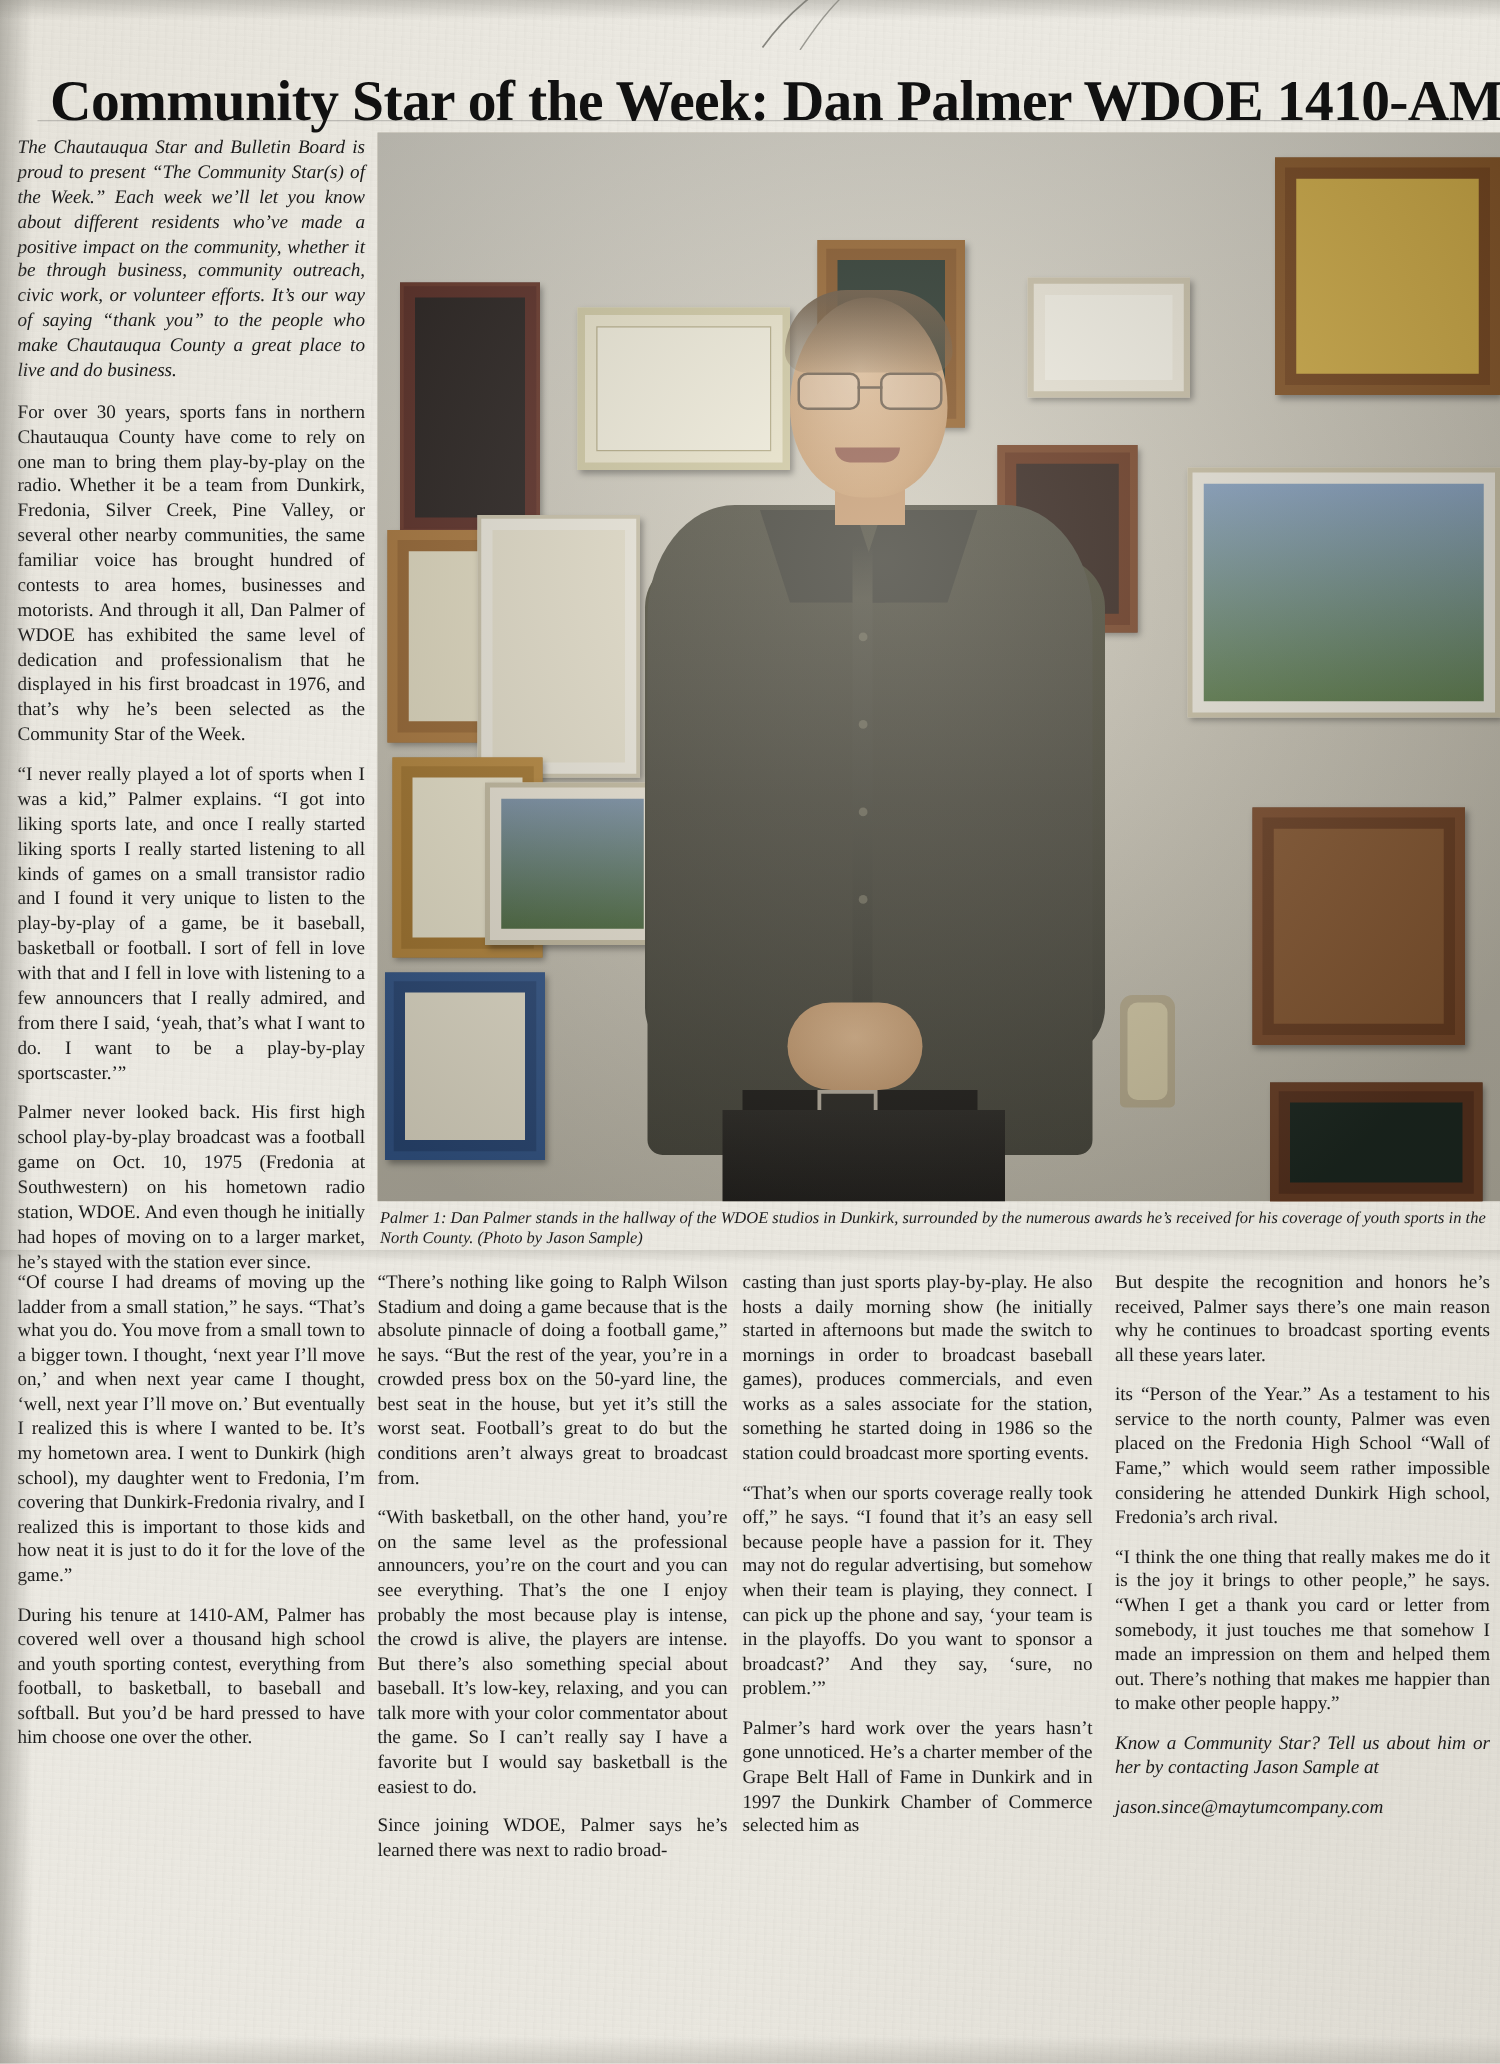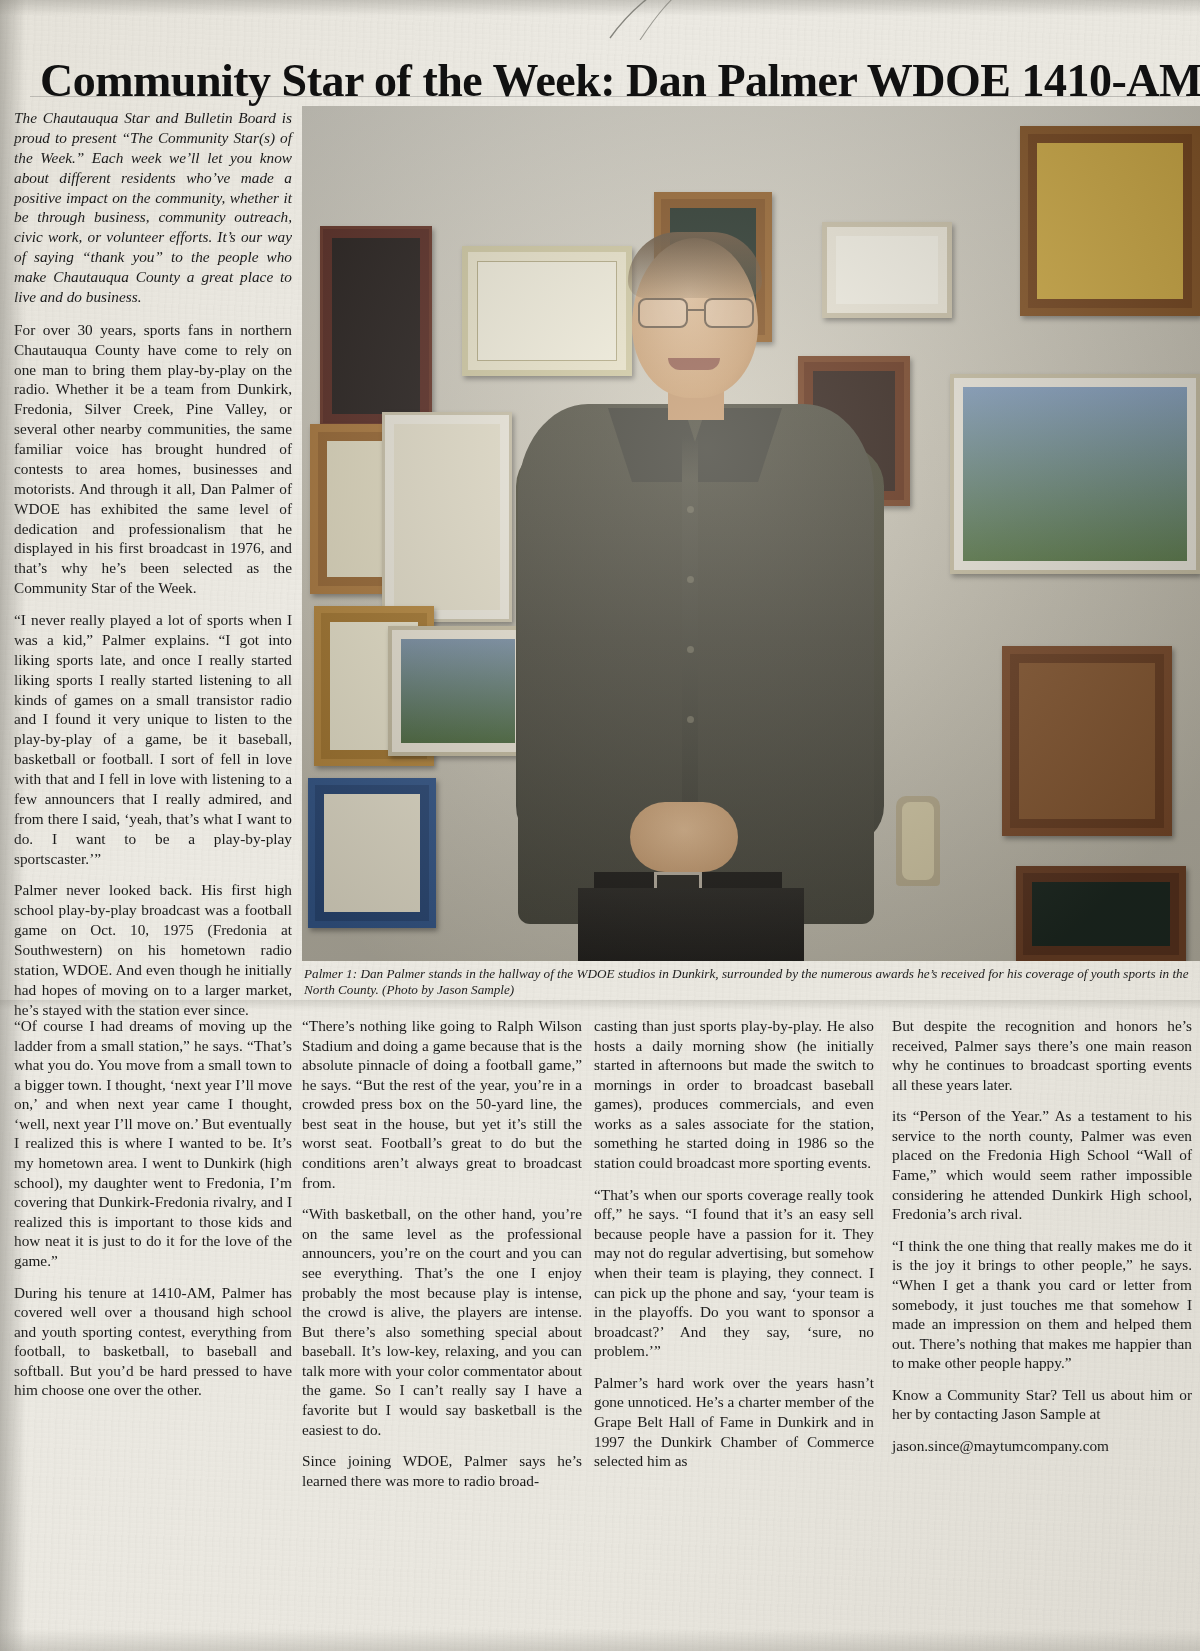--- a/index.html
+++ b/index.html
@@ -250,21 +250,21 @@
     height: 520px;
   }
   .bcol {
     position: absolute;
     top: 0;
     font-size: 15.3px;
     line-height: 1.28;
     text-align: justify;
   }
   .bcol p { margin: 0 0 12px 0; }
-  .bcol p.ital { }
+  .bcol p.ital { font-style: italic; }
   .bcol1 { left: 14px;  width: 278px; }
   .bcol2 { left: 302px; width: 280px; }
   .bcol3 { left: 594px; width: 280px; }
   .bcol4 { left: 892px; width: 300px; }
 
   .fold-line {
     position: absolute;
     left: 0; right: 0;
     top: 1000px;
     height: 10px;
@@ -379,21 +379,21 @@
   <div class="fold-line"></div>
 
   <div class="bottom">
     <div class="bcol bcol1">
       <p>“Of course I had dreams of moving up the ladder from a small station,” he says. “That’s what you do. You move from a small town to a bigger town. I thought, ‘next year I’ll move on,’ and when next year came I thought, ‘well, next year I’ll move on.’ But eventually I realized this is where I wanted to be. It’s my hometown area. I went to Dunkirk (high school), my daughter went to Fredonia, I’m covering that Dunkirk-Fredonia rivalry, and I realized this is important to those kids and how neat it is just to do it for the love of the game.”</p>
       <p>During his tenure at 1410-AM, Palmer has covered well over a thousand high school and youth sporting contest, everything from football, to basketball, to baseball and softball. But you’d be hard pressed to have him choose one over the other.</p>
     </div>
     <div class="bcol bcol2">
       <p>“There’s nothing like going to Ralph Wilson Stadium and doing a game because that is the absolute pinnacle of doing a football game,” he says. “But the rest of the year, you’re in a crowded press box on the 50-yard line, the best seat in the house, but yet it’s still the worst seat. Football’s great to do but the conditions aren’t always great to broadcast from.</p>
       <p>“With basketball, on the other hand, you’re on the same level as the professional announcers, you’re on the court and you can see everything. That’s the one I enjoy probably the most because play is intense, the crowd is alive, the players are intense. But there’s also something special about baseball. It’s low-key, relaxing, and you can talk more with your color commentator about the game. So I can’t really say I have a favorite but I would say basketball is the easiest to do.</p>
-      <p>Since joining WDOE, Palmer says he’s learned there was more to radio broad-</p>
+      <p>Since joining WDOE, Palmer says he’s learned there was next to radio broad-</p>
     </div>
     <div class="bcol bcol3">
       <p>casting than just sports play-by-play. He also hosts a daily morning show (he initially started in afternoons but made the switch to mornings in order to broadcast baseball games), produces commercials, and even works as a sales associate for the station, something he started doing in 1986 so the station could broadcast more sporting events.</p>
       <p>“That’s when our sports coverage really took off,” he says. “I found that it’s an easy sell because people have a passion for it. They may not do regular advertising, but somehow when their team is playing, they connect. I can pick up the phone and say, ‘your team is in the playoffs. Do you want to sponsor a broadcast?’ And they say, ‘sure, no problem.’”</p>
       <p>Palmer’s hard work over the years hasn’t gone unnoticed. He’s a charter member of the Grape Belt Hall of Fame in Dunkirk and in 1997 the Dunkirk Chamber of Commerce selected him as</p>
     </div>
     <div class="bcol bcol4">
       <p>But despite the recognition and honors he’s received, Palmer says there’s one main reason why he continues to broadcast sporting events all these years later.</p>
       <p>its “Person of the Year.” As a testament to his service to the north county, Palmer was even placed on the Fredonia High School “Wall of Fame,” which would seem rather impossible considering he attended Dunkirk High school, Fredonia’s arch rival.</p>
       <p>“I think the one thing that really makes me do it is the joy it brings to other people,” he says. “When I get a thank you card or letter from somebody, it just touches me that somehow I made an impression on them and helped them out. There’s nothing that makes me happier than to make other people happy.”</p>

